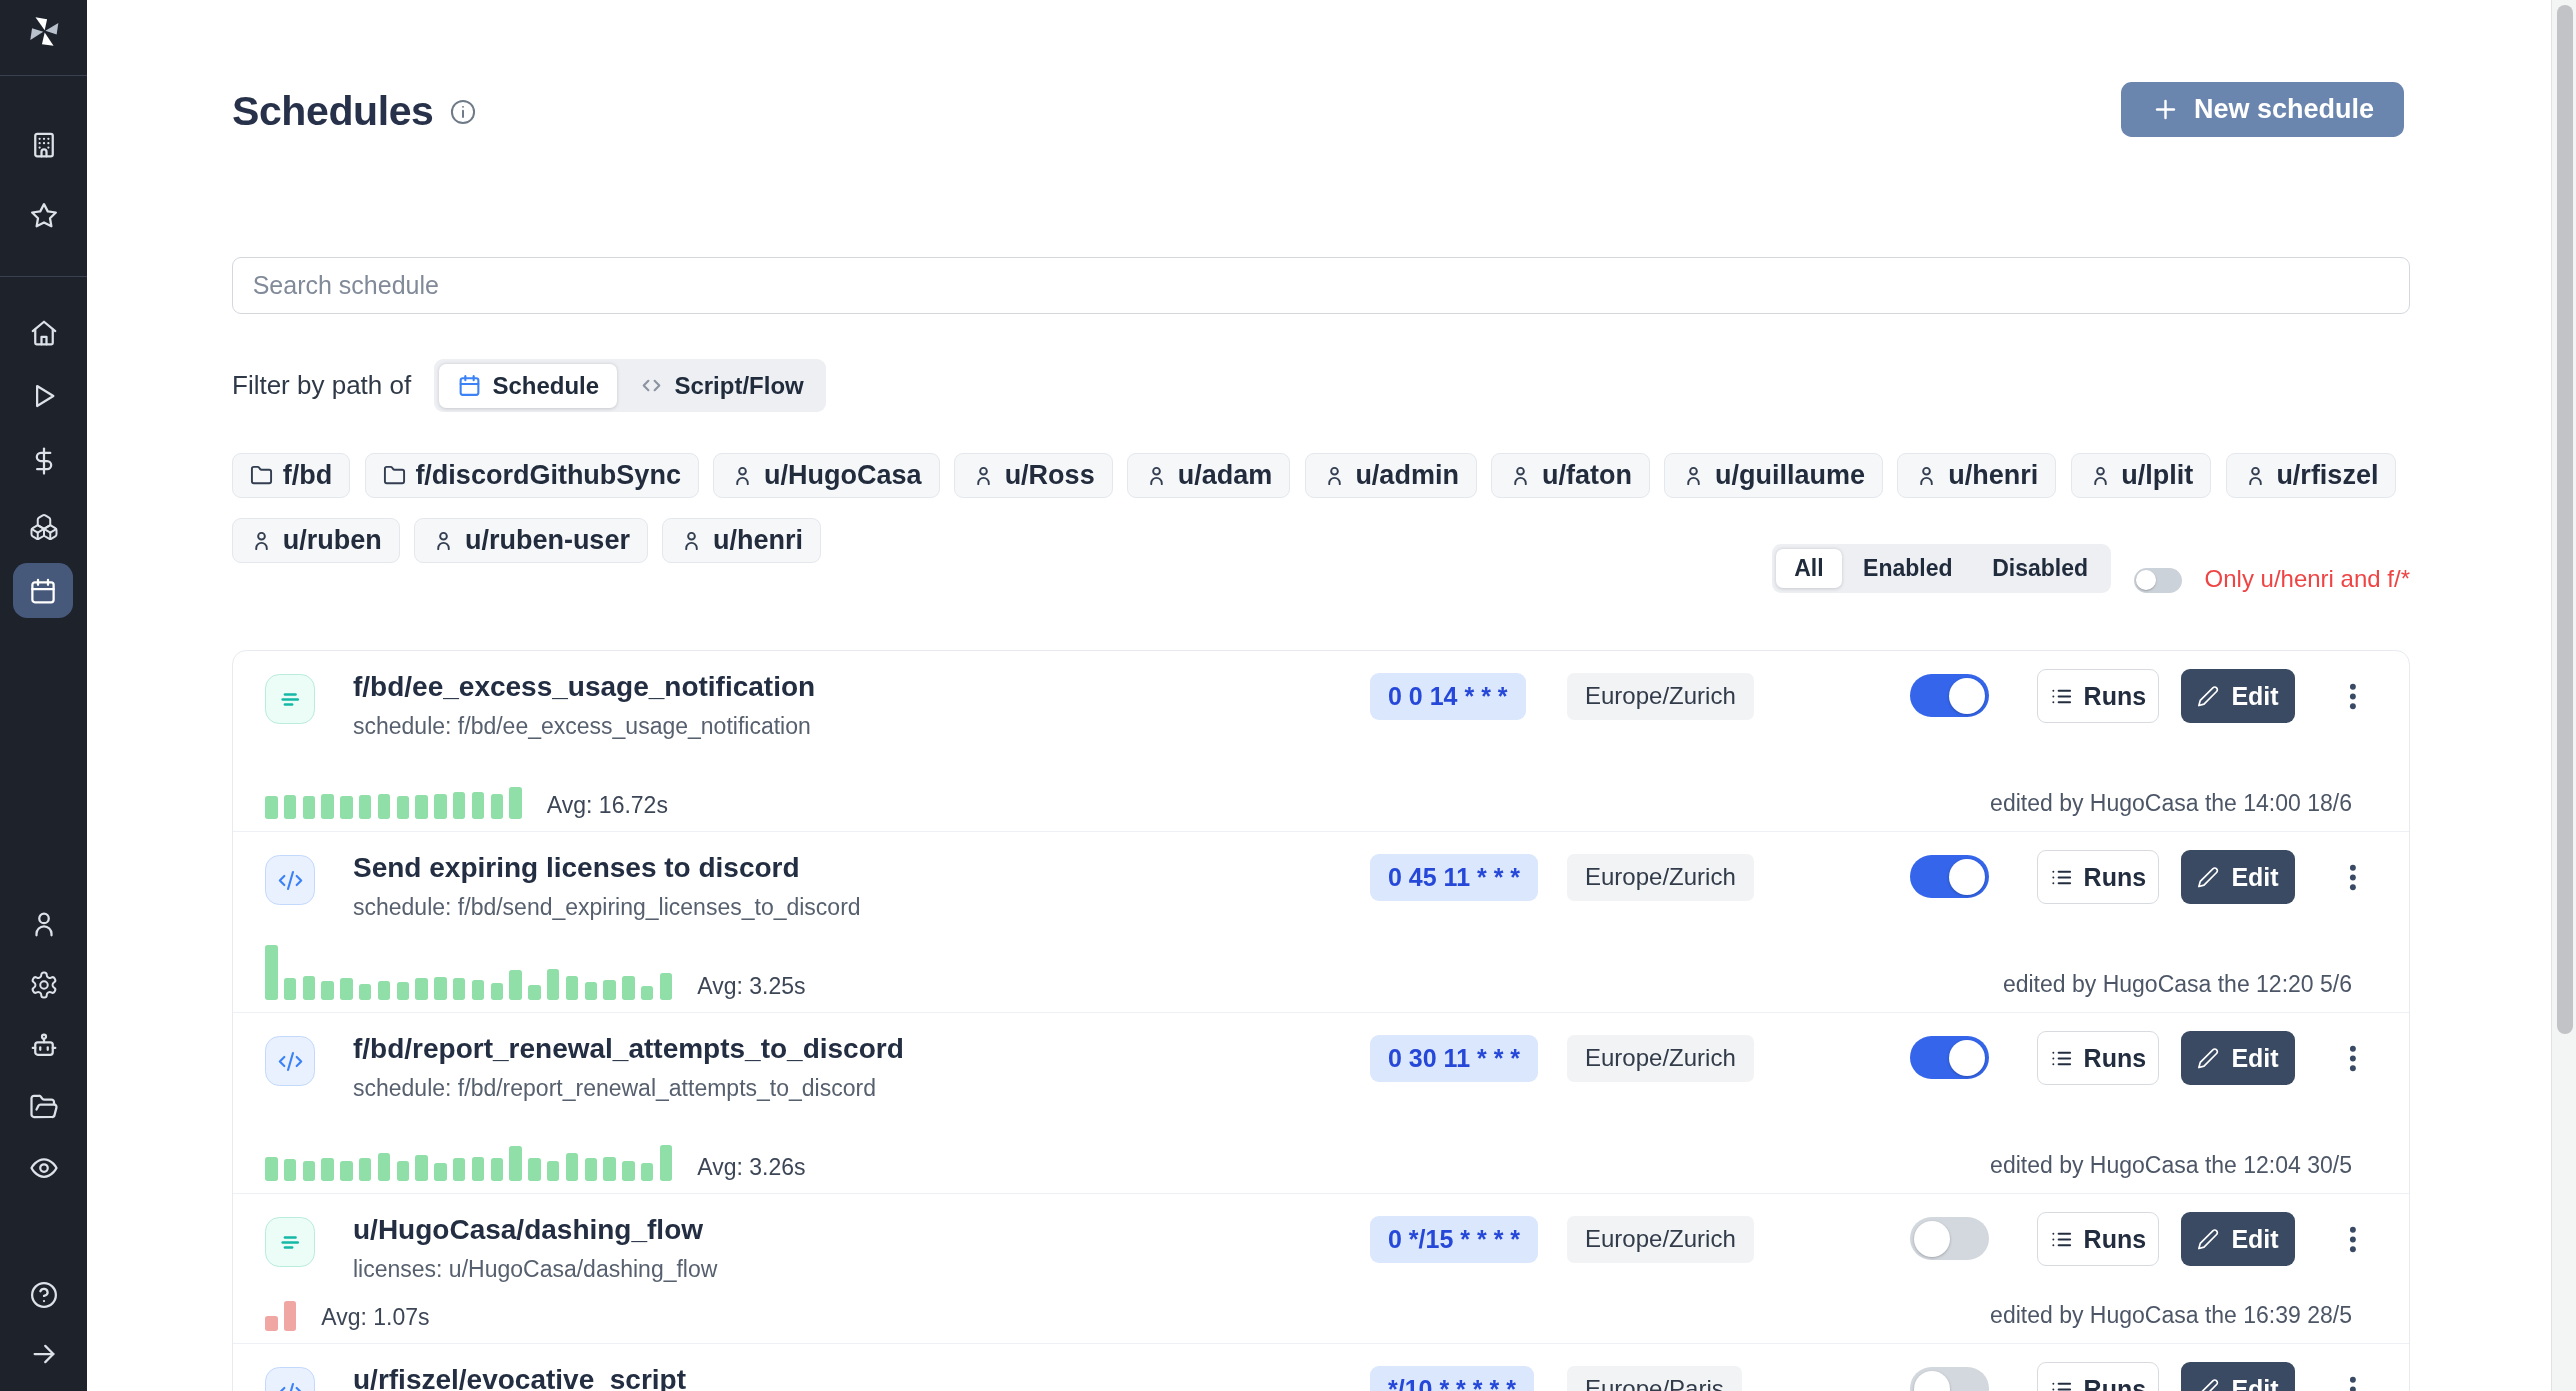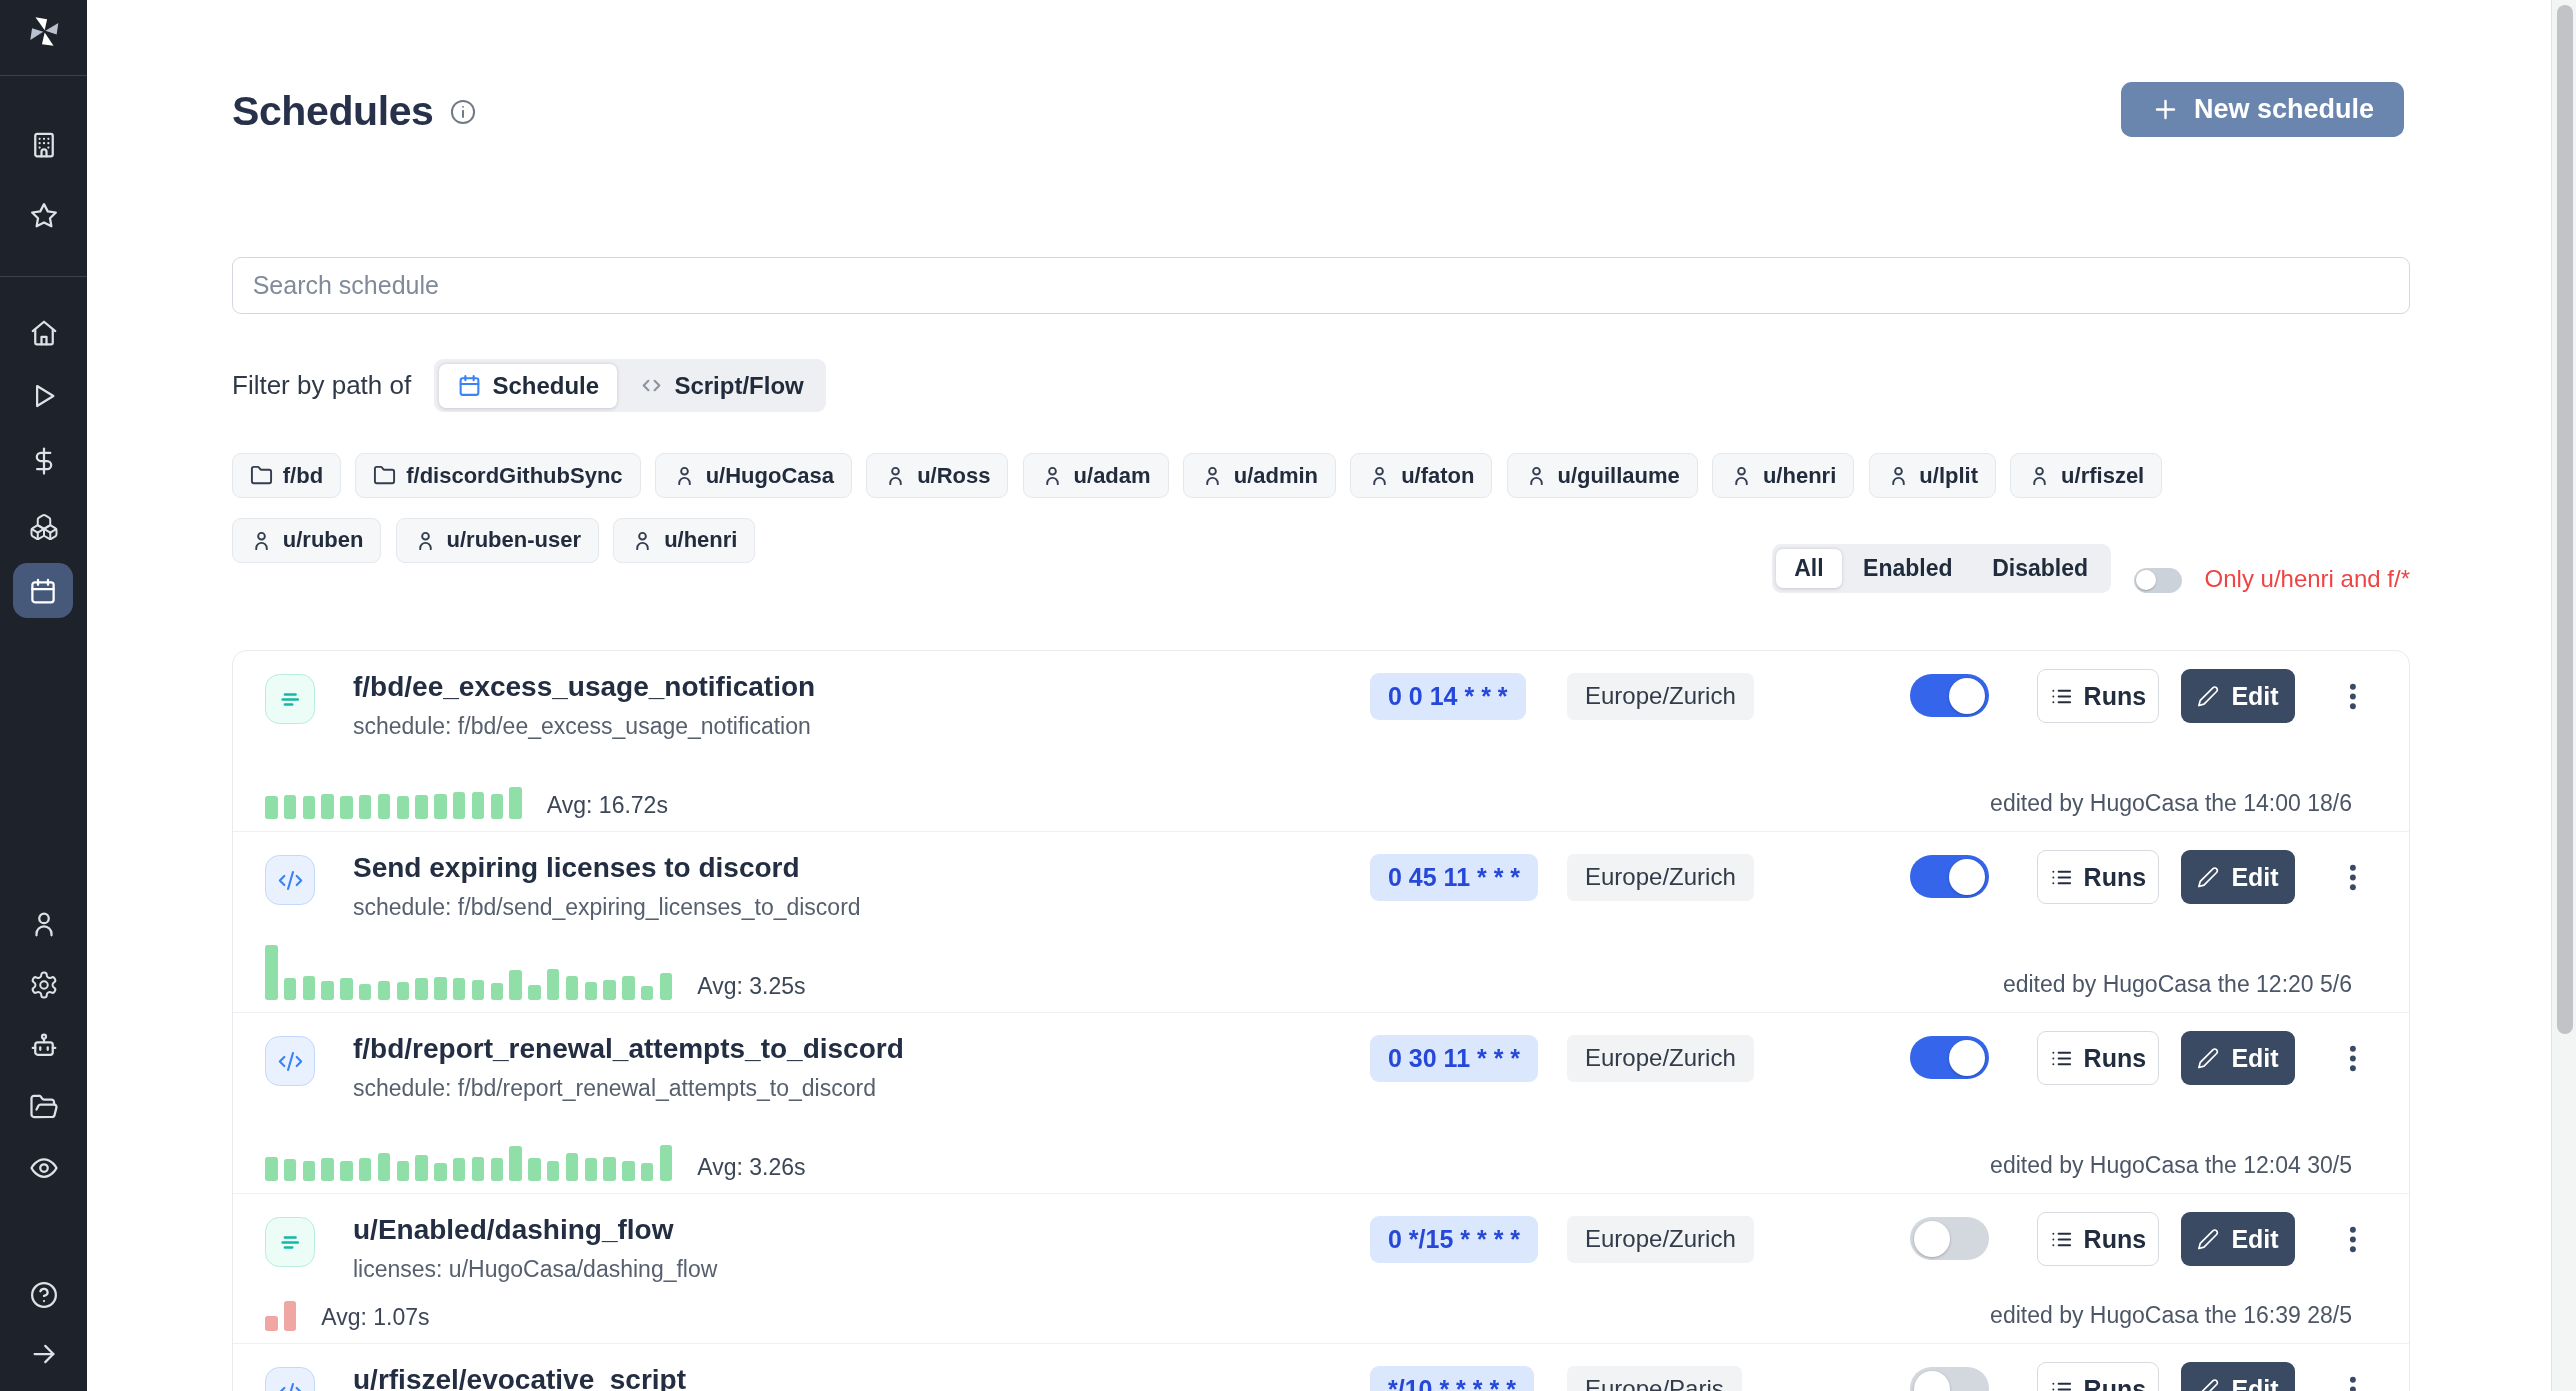--- a/index.html
+++ b/index.html
@@ -47,21 +47,21 @@
   .filter-label{font-size:26px;color:#2f3948}
   .seg{background:#edeff2;border-radius:9px;padding:4.5px;display:inline-flex;gap:3.6px;align-items:center}
   .seg-item{border-radius:7.2px;padding:8px 18px;font-size:24px;font-weight:700;color:#202b3c;display:flex;align-items:center;gap:10.7px;white-space:nowrap}
   .seg-item.active{background:#fff;box-shadow:0 0.9px 3.6px rgba(20,30,50,.18)}
   .seg-item svg{width:25px;height:25px}
   .cal-blue{color:var(--accent-blue)}
   .code-gray{color:#8b93a0}
 
   
   .chips{position:absolute;left:232px;right:166px;top:453px;display:flex;flex-wrap:wrap;gap:9.8px 14.3px;align-content:flex-start}
-  .chip{height:45px;padding:0 17px;border-radius:9px;background:#f5f7f9;border:1.8px solid #e4e8ec;display:flex;align-items:center;gap:9.8px;font-size:22px;font-weight:700;color:#222c3d}
+  .chip{height:45px;padding:0 17px;border-radius:9px;background:#f5f7f9;border:1.8px solid #e4e8ec;display:flex;align-items:center;gap:9.8px;font-size:27px;font-weight:700;color:#222c3d}
   .chip svg{width:23px;height:23px;color:#333e50}
   .flex-break{flex-basis:100%;height:0}
 
   
   .status-row{position:absolute;right:166px;top:544px;display:flex;align-items:flex-end;gap:23px}
   .status-row .seg-item{padding:6.3px 18px;font-size:23px}
   .mini-toggle{width:48px;height:25px;border-radius:12.5px;background:#ccd2d9;position:relative;flex:none}
   .mini-toggle .knob{position:absolute;top:2.7px;left:2.7px;width:19.7px;height:19.7px;border-radius:50%;background:#fff;box-shadow:0 0.9px 1.8px rgba(0,0,0,.25)}
   .mini-label{font-size:24px;color:#ef4444}
 
@@ -628,21 +628,21 @@
     <div class="row-top">
       <div class="sched-icon flow-box icon-flow">
         <svg class="ic" viewBox="0 0 24 24">
               <line x1="7" y1="7.5" x2="16.5" y2="7.5"></line>
               <line x1="5" y1="12" x2="18.5" y2="12"></line>
               <line x1="7" y1="16.5" x2="13.5" y2="16.5"></line>
             </svg>
       </div>
 
       <div class="row-titles">
-        <div class="row-name">u/Enabled/dashing_flow</div>
+        <div class="row-name">u/HugoCasa/dashing_flow</div>
         <div class="row-sub">licenses: u/HugoCasa/dashing_flow</div>
       </div>
       <div class="cron-badge row-abs">0 */15 * * * *</div>
       <div class="tz-badge row-abs">Europe/Zurich</div>
       <div class="toggle">
             <div class="knob"></div>
           </div>
       <button class="runs-btn row-abs">
         <svg class="ic" viewBox="0 0 24 24">
               <line x1="9" y1="6" x2="21" y2="6"></line>

